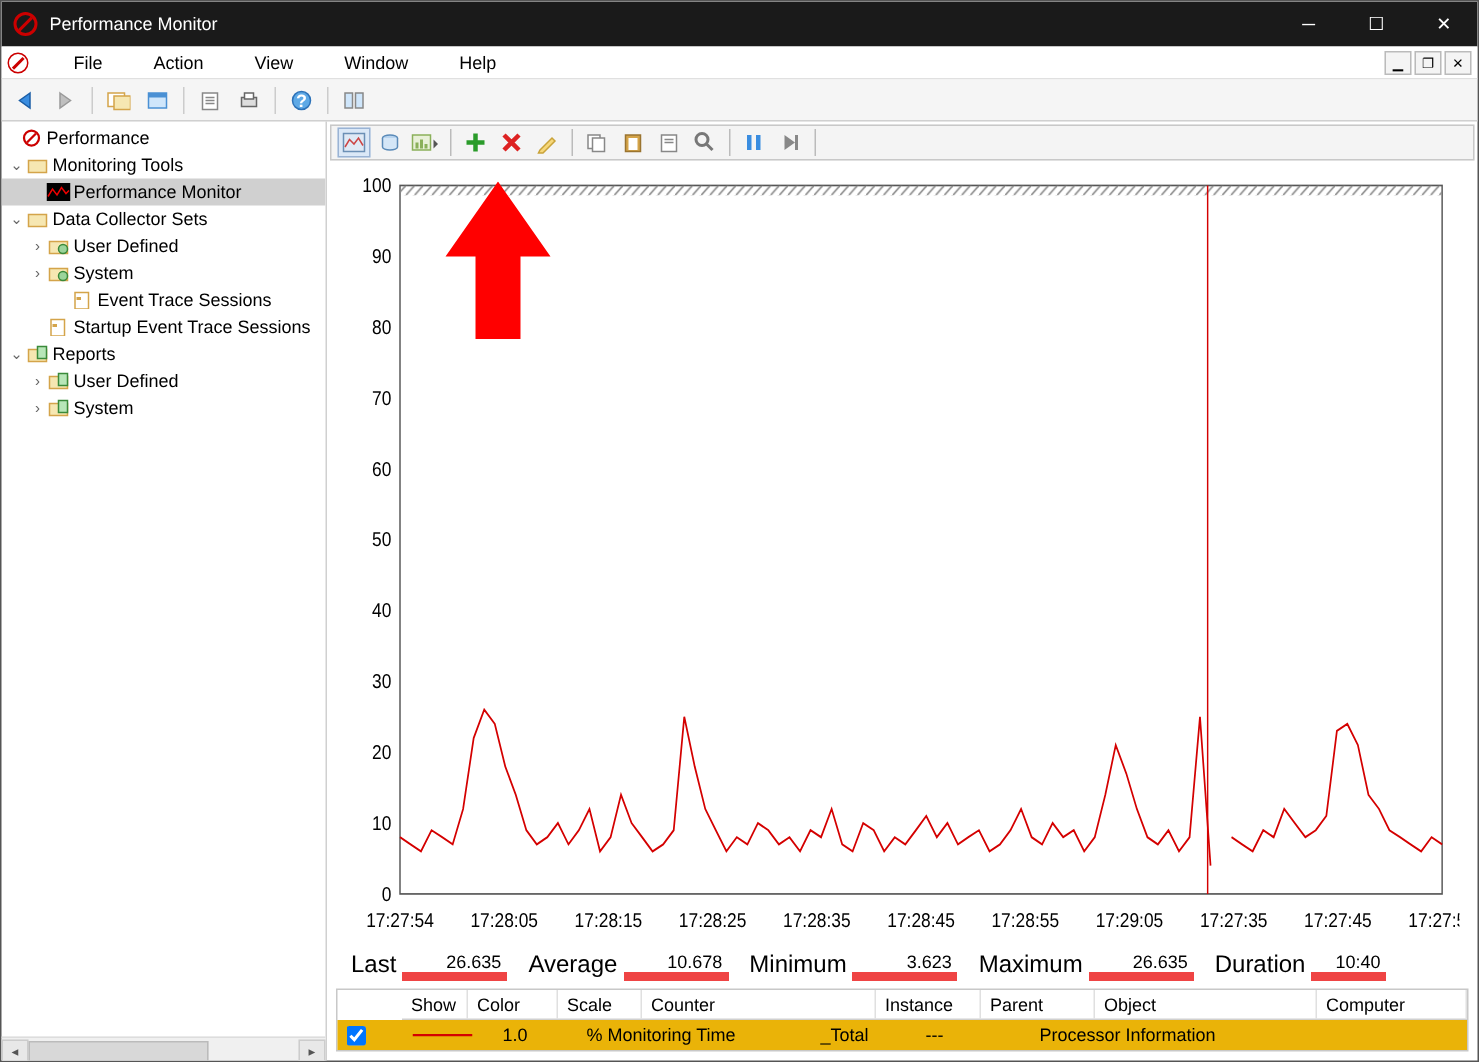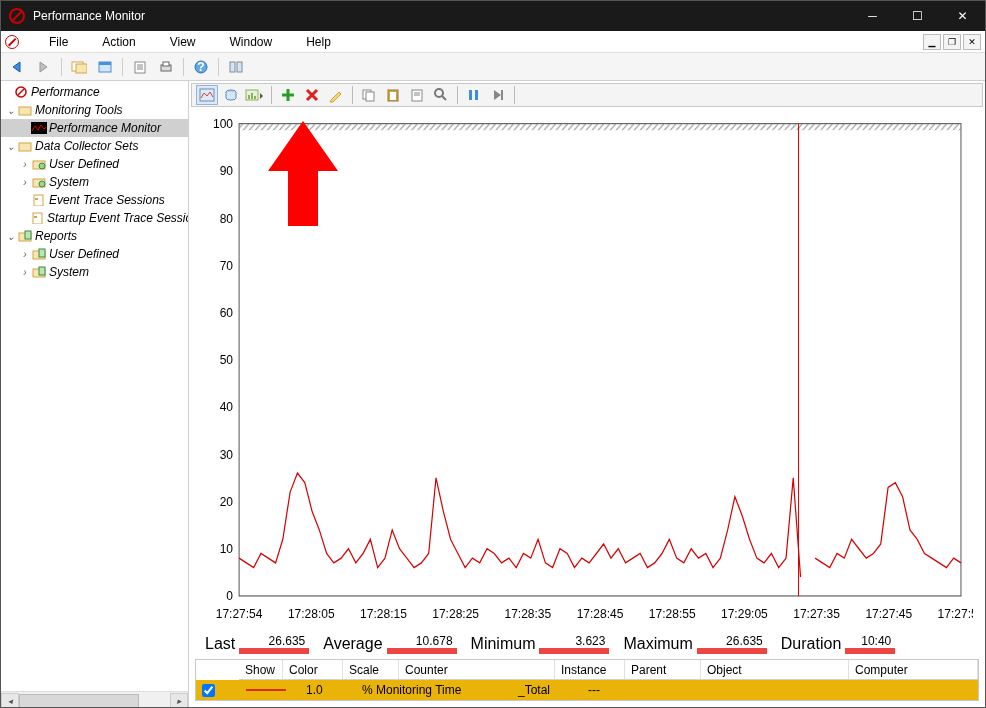--- a/index.html
+++ b/index.html
@@ -20,21 +20,21 @@
 .menubar .mdi-controls { margin-left: auto; display: flex; gap: 2px; }
 .menubar .mdi-btn { width: 18px; height: 16px; border: 1px solid #bbb; background: #f4f4f4; display: flex; align-items: center; justify-content: center; font-size: 9px; }
 
 
 .toolbar { height: 28px; background: #f5f5f5; border-bottom: 1px solid #d0d0d0; display: flex; align-items: center; padding: 0 6px; gap: 4px; }
 .tb-btn { width: 22px; height: 22px; display: flex; align-items: center; justify-content: center; border: 1px solid transparent; }
 .tb-sep { width: 1px; height: 18px; background: #ccc; margin: 0 2px; }
 
 
 .main { display: flex; height: calc(708px - 30px - 22px - 28px); }
-.tree-pane { width: 188px; border-right: 1px solid #d0d0d0; display: flex; flex-direction: column; font-style: italic; }
+.tree-pane { width: 217px; border-right: 1px solid #d0d0d0; display: flex; flex-direction: column; }
 .tree { flex: 1; padding: 2px 0; overflow: hidden; white-space: nowrap; }
 .tree-row { display: flex; align-items: center; height: 18px; padding-right: 2px; }
 .tree-row.selected { background: #d0d0d0; }
 .tw { width: 12px; display: inline-flex; justify-content: center; color: #666; font-size: 10px; }
 .ti { width: 16px; height: 14px; display: inline-flex; align-items: center; justify-content: center; margin-right: 2px; }
 .tree-scroll { height: 18px; background: #f0f0f0; border-top: 1px solid #ddd; display: flex; align-items: center; }
 .tree-scroll .arr { width: 18px; height: 16px; background: #e8e8e8; border: 1px solid #ccc; display:flex;align-items:center;justify-content:center;font-size:9px;color:#555;}
 .tree-scroll .track { flex: 1; }
 .tree-scroll .thumb { width: 120px; height: 14px; background: #d8d8d8; border: 1px solid #bbb; }
 
@@ -194,21 +194,21 @@
       <div class="tree-row" style="padding-left:18px">
         <span class="tw">›</span>
           <span class="ti">
             <svg width="14" height="12">
               <rect x="1" y="3" width="12" height="8" fill="#f6e7b2" stroke="#d4a44a"></rect>
               <circle cx="10" cy="8" r="3" fill="#9bd49b" stroke="#3a8a3a"></circle>
             </svg>
           </span>
         <span>System</span>
       </div>
-      <div class="tree-row" style="padding-left:30px">
+      <div class="tree-row" style="padding-left:46px">
         <span class="ti">
             <svg width="14" height="12">
               <rect x="2" y="1" width="9" height="11" fill="#fff" stroke="#d4a44a"></rect>
               <rect x="3" y="4" width="3" height="2" fill="#d4a44a"></rect>
             </svg>
           </span>
         <span>Event Trace Sessions</span>
       </div>
       <div class="tree-row" style="padding-left:30px">
         <span class="ti">
@@ -411,16 +411,17 @@
           </div>
         <div class="col-color">
             <svg width="40" height="8">
               <line x1="0" y1="4" x2="40" y2="4" stroke="#d40000" stroke-width="1.5"></line>
             </svg>
           </div>
         <div class="col-scale">1.0</div>
         <div class="col-counter">% Monitoring Time</div>
         <div class="col-inst">_Total</div>
         <div class="col-parent">---</div>
+        <div class="col-obj">Processor Information</div>
       </div>
     </div>
   </div>
 </div>
 
 </body></html>

